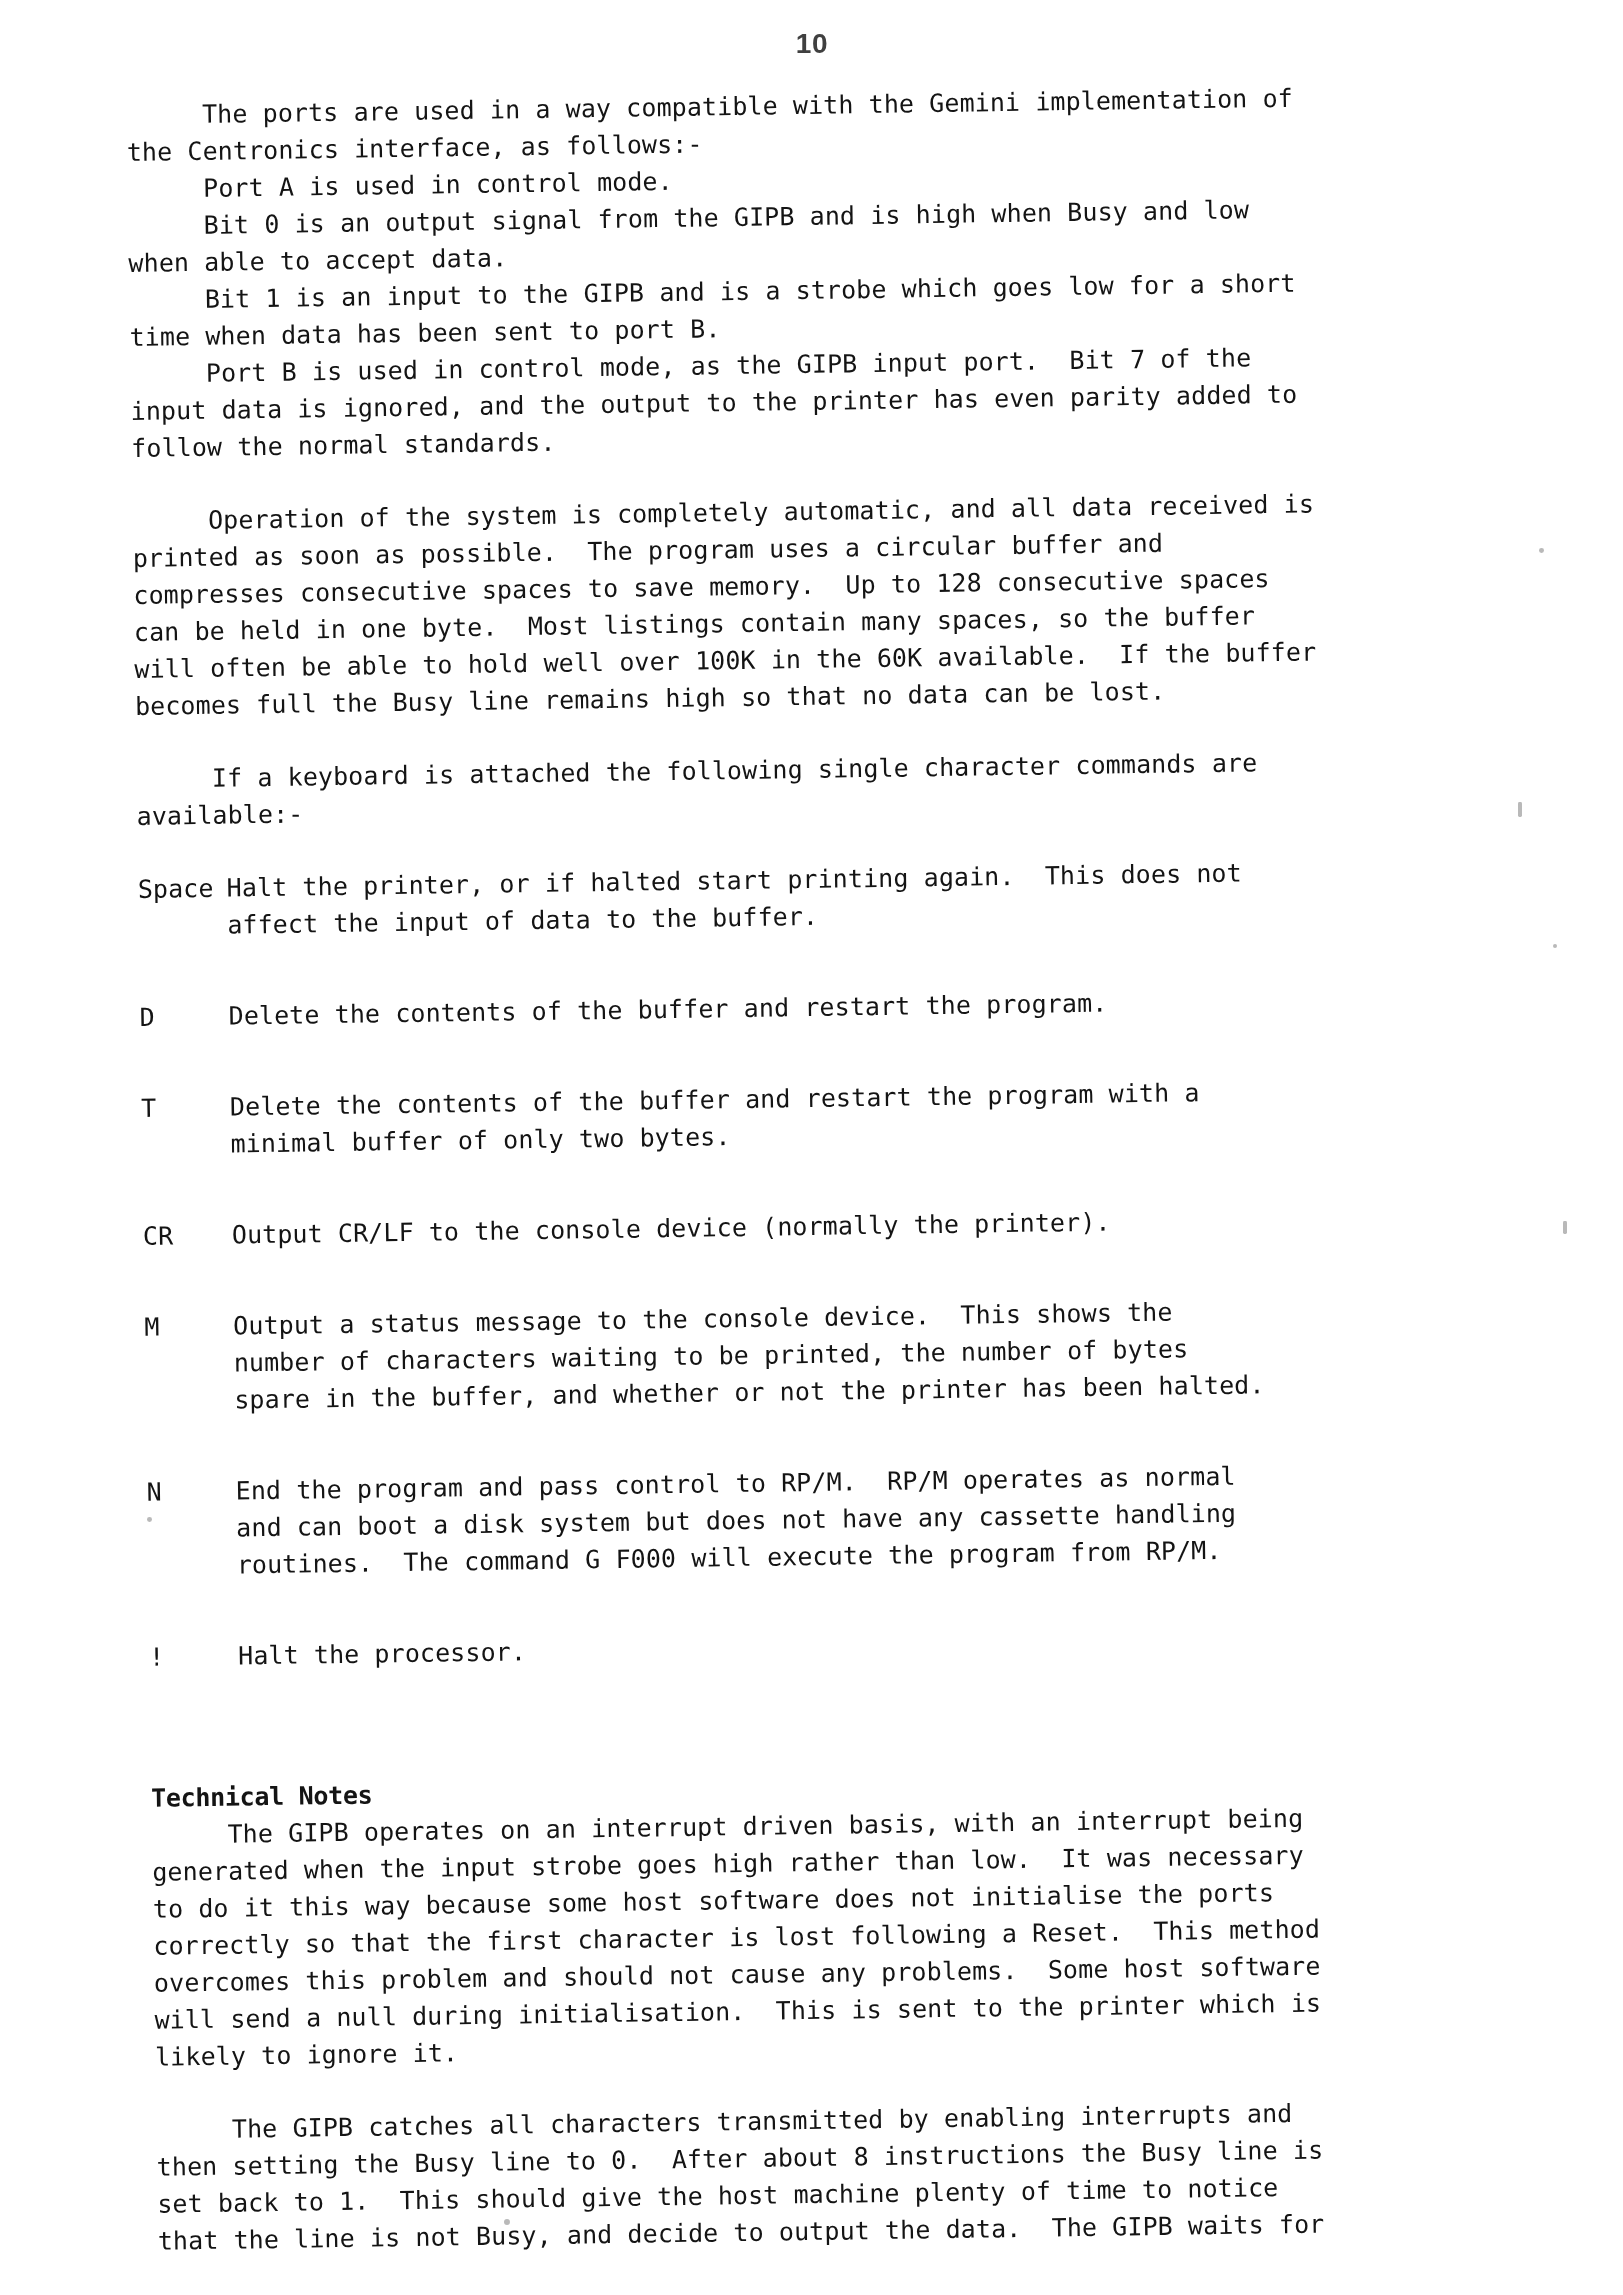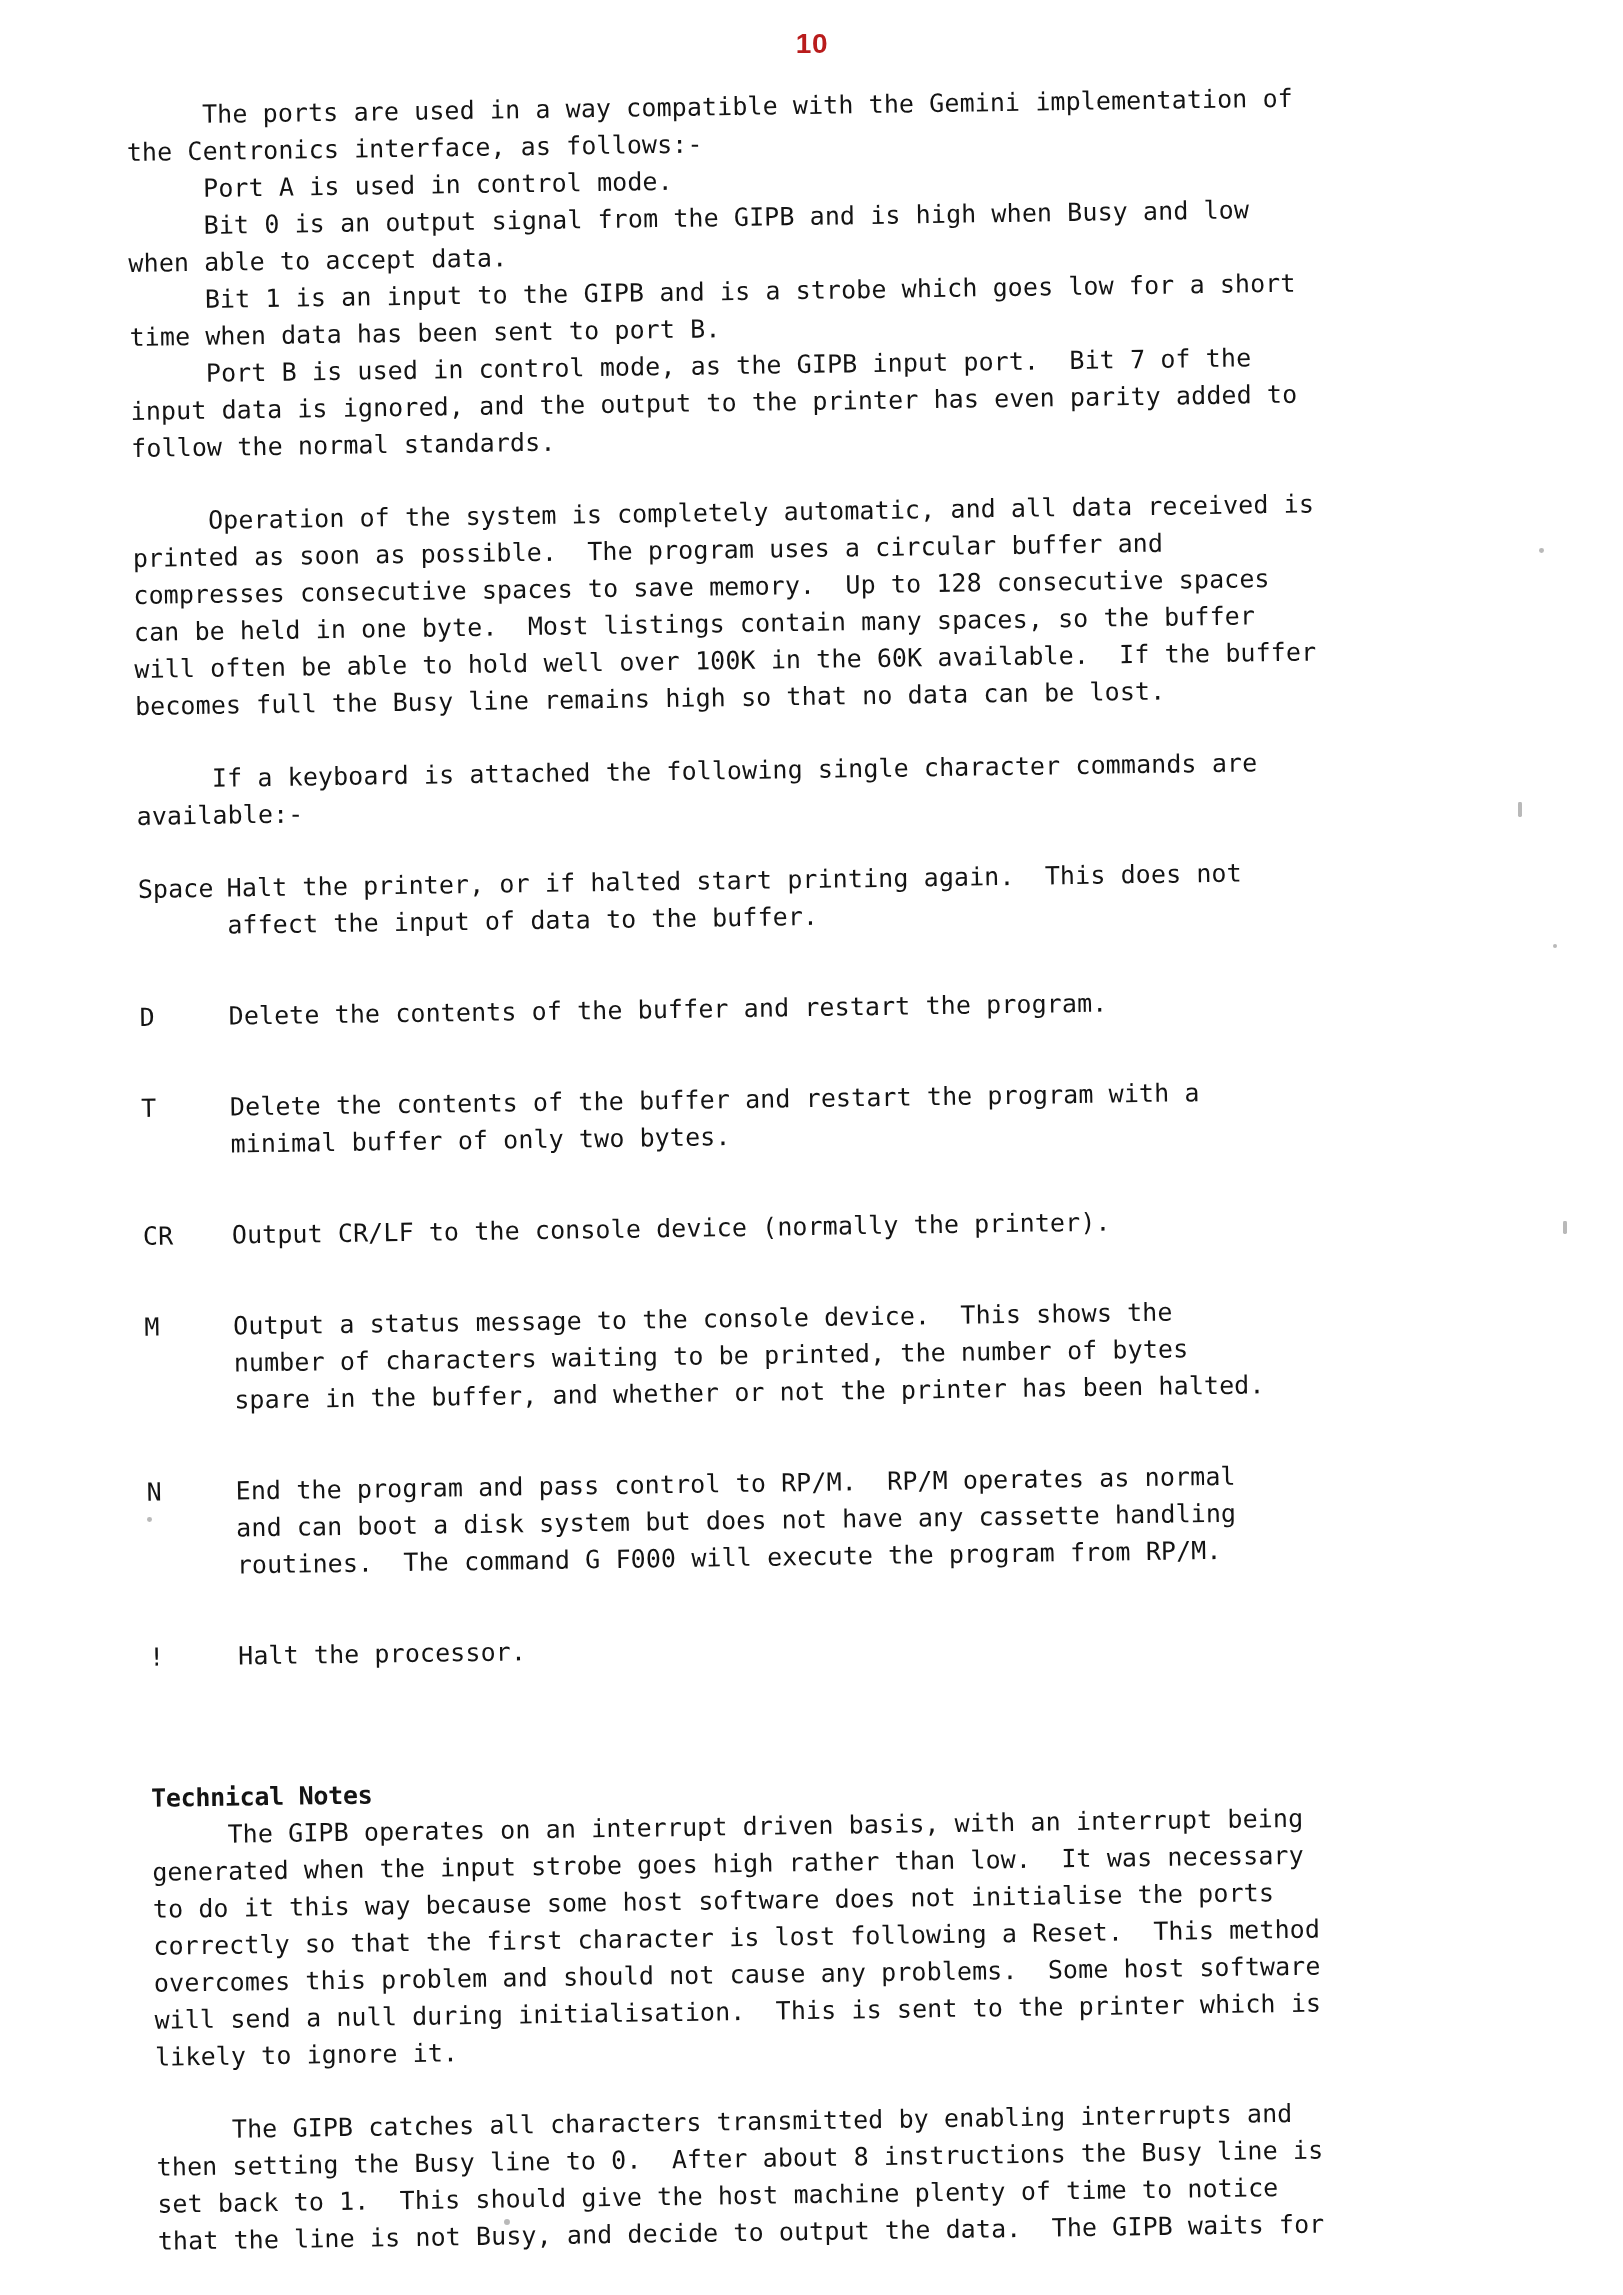--- a/index.html
+++ b/index.html
@@ -21,21 +21,21 @@
   .page-number {
     position: absolute;
     top: 28px;
     left: 0;
     width: 1624px;
     text-align: center;
     font-family: "Liberation Sans", sans-serif;
     font-weight: bold;
     font-size: 28px;
     letter-spacing: 0.7px;
-    color: #b91c1c;
+    color: #404040;
   }
   
   .body-block {
     position: absolute;
     top: 97px;
     left: 126px;
     width: 1360px;
     transform: rotate(-0.85deg);
     transform-origin: 0 0;
   }

